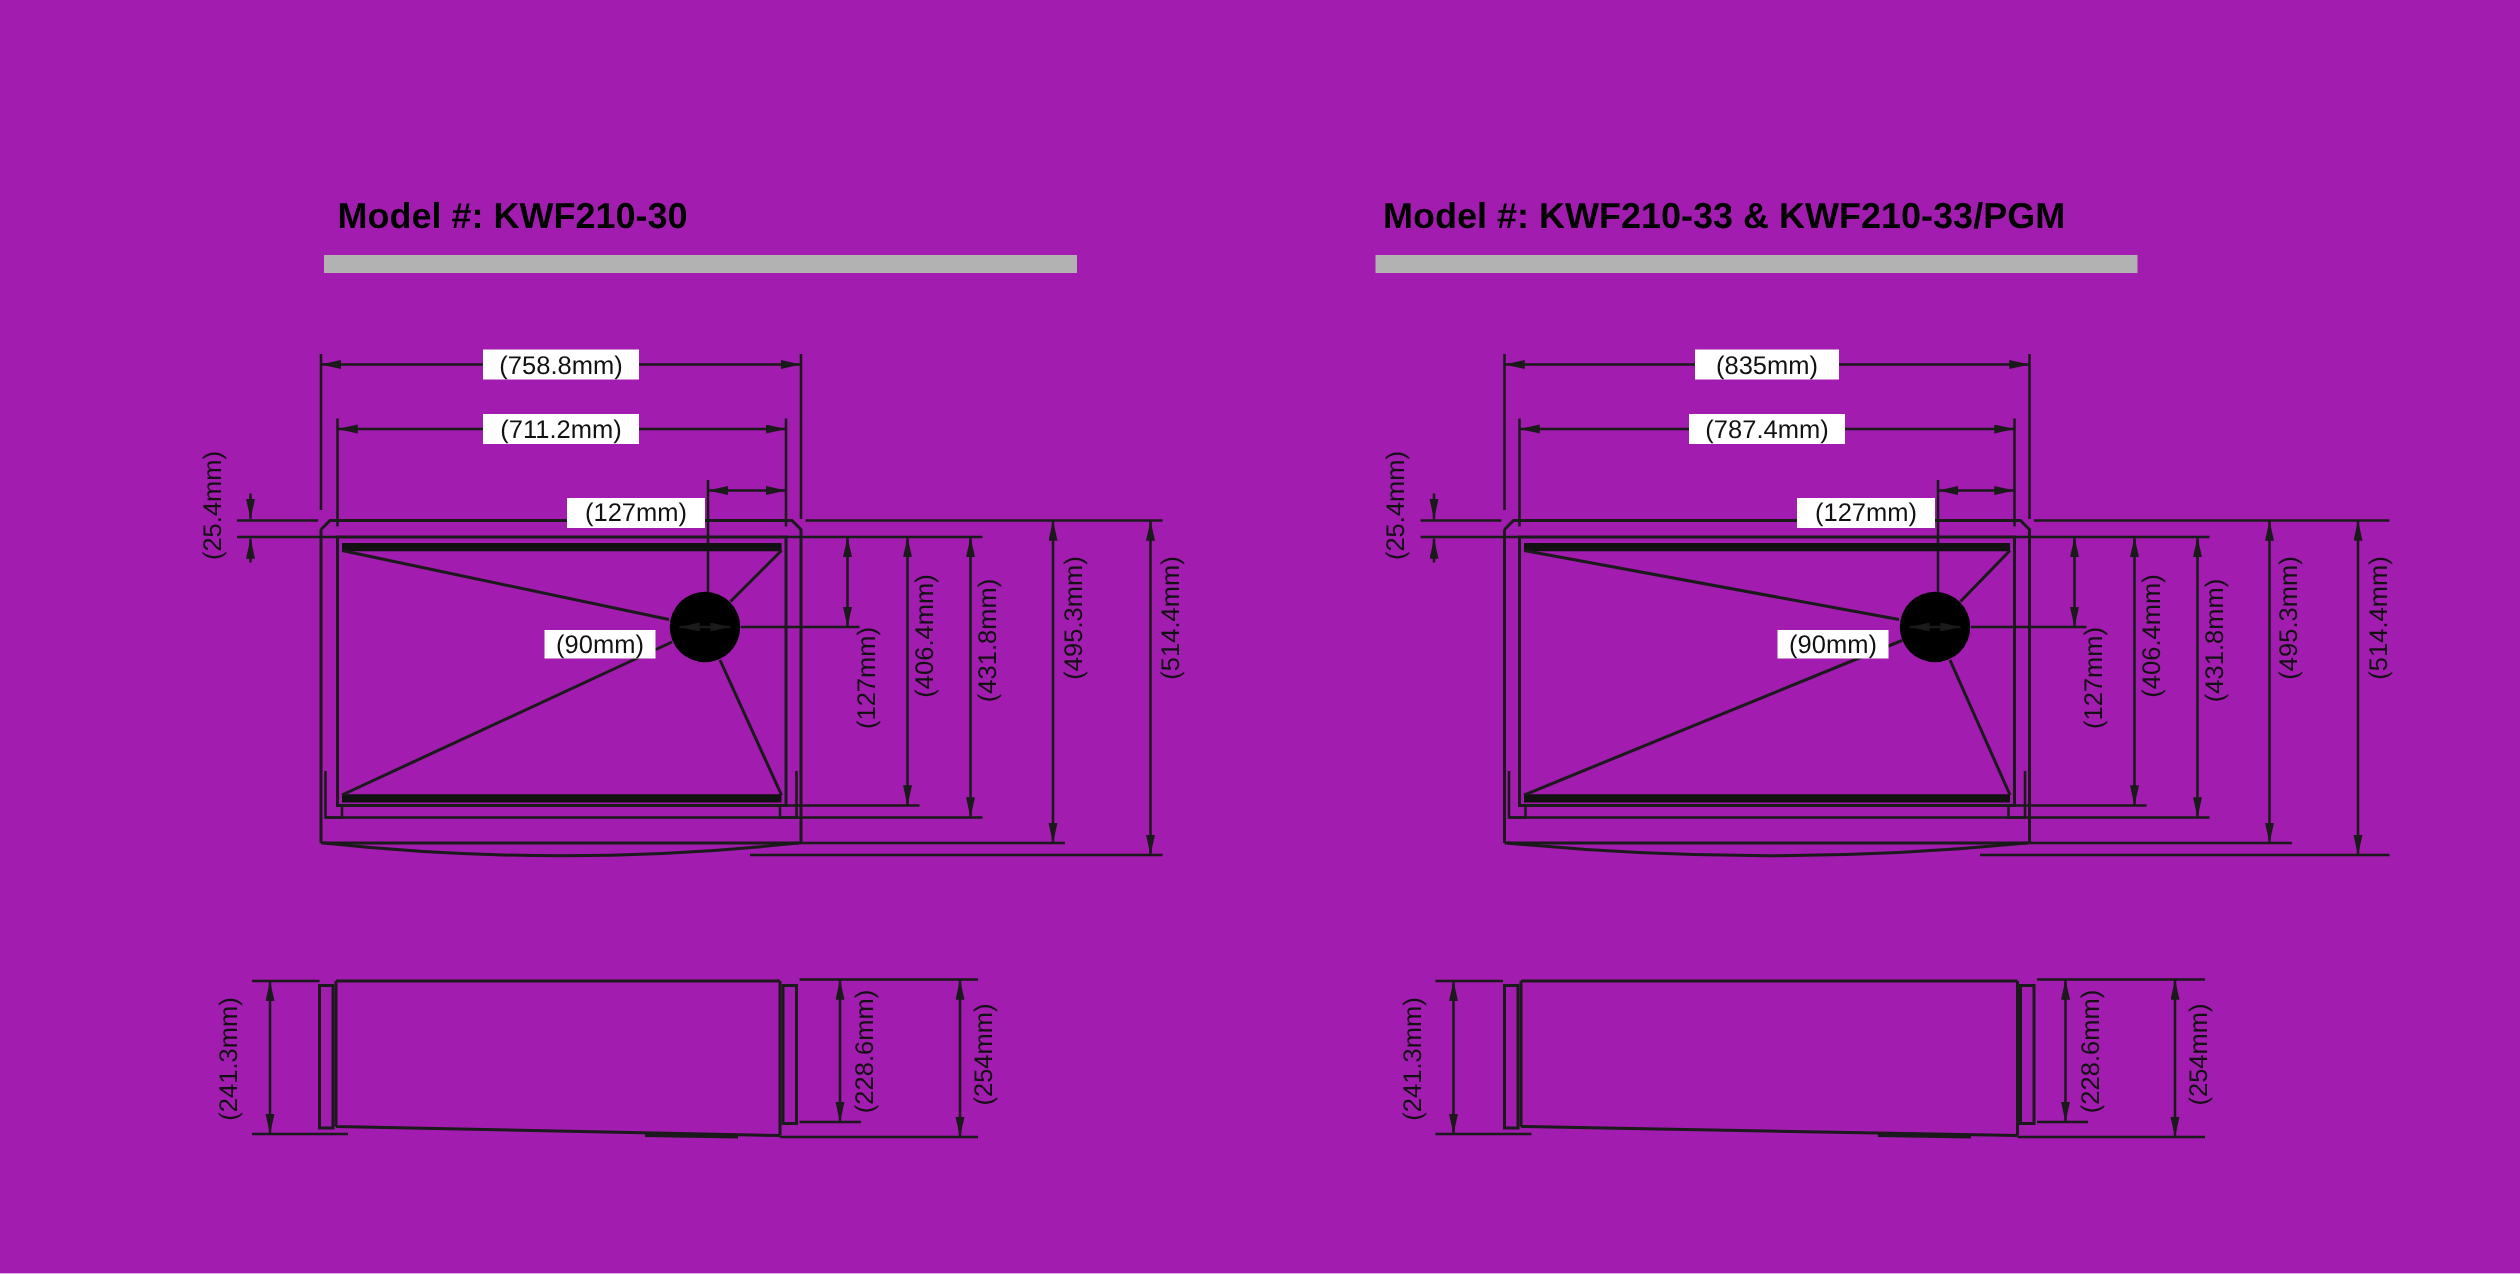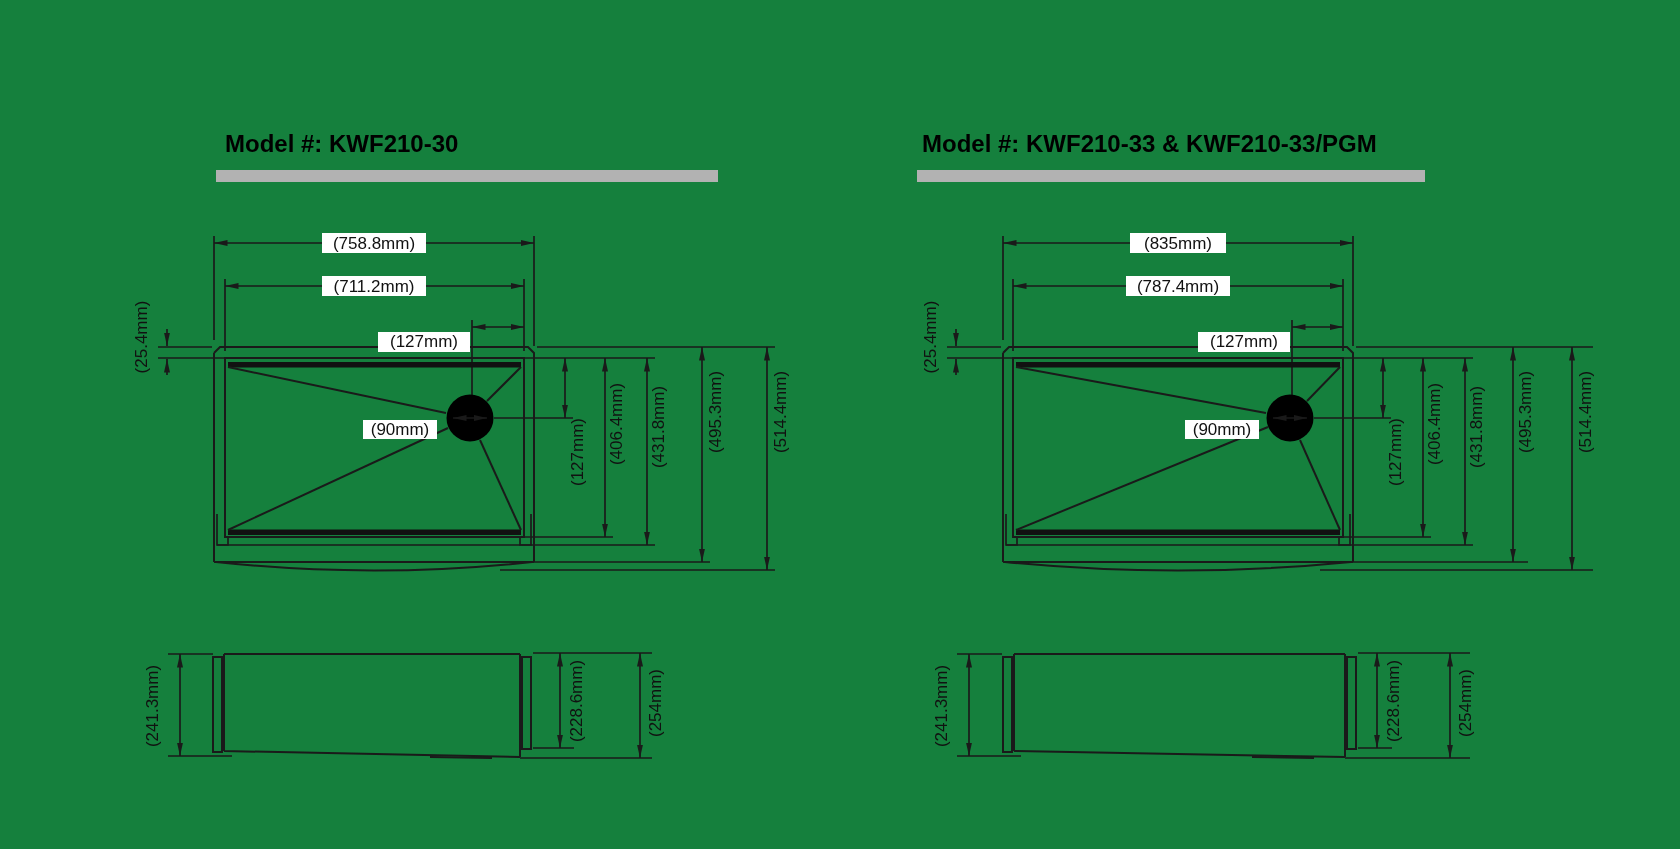--- a/index.html
+++ b/index.html
@@ -1,16 +1,16 @@
 <!DOCTYPE html>
 <html><head>
 <meta charset="utf-8">
 <style>
   html,body{margin:0;padding:0;background:#ffffff;}
-  .page{width:1680px;height:849px;background:#15803d;outline:1px solid #e6e6e6;position:relative;overflow:hidden;}
+  .page{width:1680px;height:849px;background:#a21caf;outline:1px solid #e6e6e6;position:relative;overflow:hidden;}
   svg{display:block;}
   svg line, svg path{stroke:#1a1a1a;stroke-width:2;fill:none;}
   svg .dim{stroke-width:1.7;}
   svg .thin{stroke-width:1.7;}
   svg rect.outline{stroke:#1a1a1a;stroke-width:2;fill:none;}
   svg rect.solid{fill:#111;stroke:none;}
   svg rect.mask{fill:#ffffff;stroke:none;}
   svg rect.bar{fill:#b2b2b2;stroke:none;}
   text{font-family:"Liberation Sans","DejaVu Sans",sans-serif;font-size:17px;fill:#111;stroke:none;}
   text.title{font-size:24px;font-weight:bold;fill:#000;}

